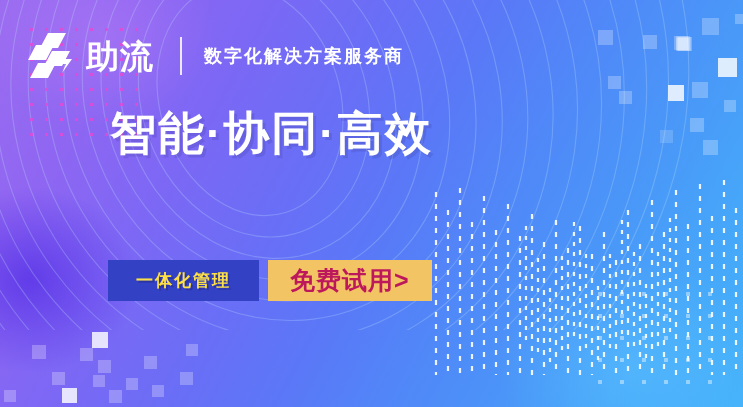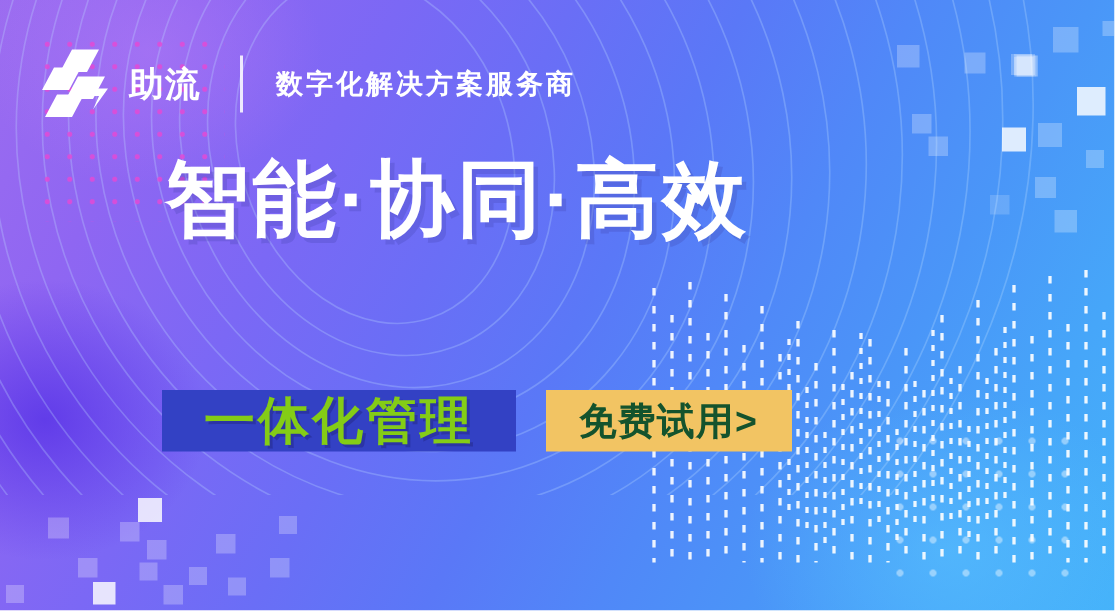--- a/index.html
+++ b/index.html
@@ -119,21 +119,21 @@
     height: 56px;
   }
   .logo-mark {
     width: 50px;
     height: 50px;
     position: relative;
     flex: 0 0 auto;
   }
   .logo-word {
     margin-left: 10px;
-    font-size: 23px;
+    font-size: 33px;
     line-height: 1;
     font-weight: bold;
     color: #ffffff;
     letter-spacing: 1px;
     white-space: nowrap;
   }
   .divider {
     width: 2px;
     height: 38px;
     background: rgba(255,255,255,0.85);
@@ -149,62 +149,62 @@
     white-space: nowrap;
   }
 
   
   .headlines {
     position: absolute;
     left: 110px;
     top: 104px;
   }
   .headline {
-    font-size: 56px;
+    font-size: 46px;
     line-height: 58px;
     font-weight: bold;
     color: #ffffff;
     letter-spacing: 2px;
     white-space: nowrap;
     text-shadow: 3px 3px 0 rgba(60,60,160,0.22);
   }
 
   
   .cta-row {
     position: absolute;
     left: 108px;
     top: 260px;
     display: flex;
     align-items: stretch;
     height: 41px;
   }
   .btn-primary {
     background: #3341c4;
-    color: #84cc16;
-    font-size: 34px;
+    color: #fde047;
+    font-size: 17px;
     font-weight: bold;
     letter-spacing: 2px;
     display: flex;
     align-items: center;
     justify-content: center;
     padding: 0 28px;
     white-space: nowrap;
     text-shadow: 2px 2px 0 rgba(30,30,110,0.35);
   }
   .btn-accent {
     background: #f2c463;
-    color: #14532d;
+    color: #be185d;
     font-size: 25px;
     font-weight: bold;
     letter-spacing: 1px;
     display: flex;
     align-items: center;
     justify-content: center;
     padding: 16px 22px;
-    margin-left: 20px;
+    margin-left: 9px;
     white-space: nowrap;
   }
 </style>
 </head>
 <body>
 
 <div id="banner">
 
   <div class="blob blob-topleft"></div>
   <div class="blob blob-left"></div>

